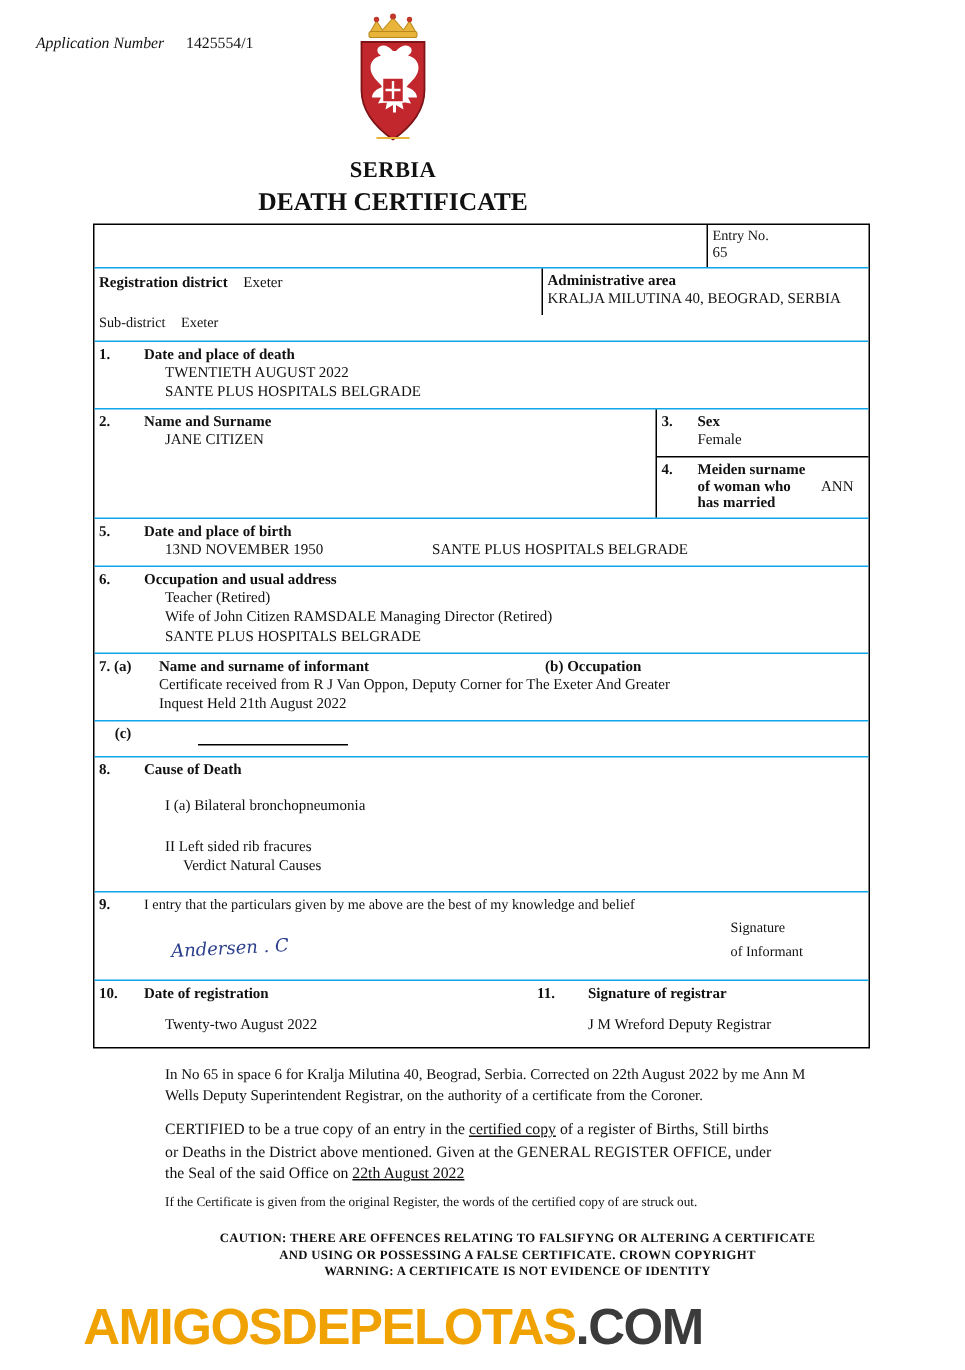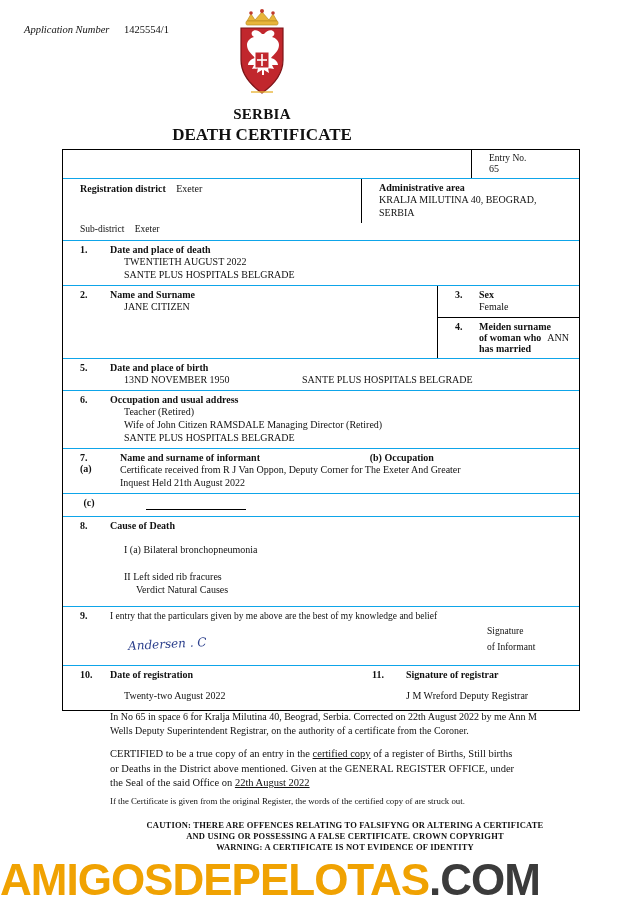--- a/index.html
+++ b/index.html
@@ -35,21 +35,21 @@
   .title-doc { font-size:17px; font-weight:bold; margin-top:2px; }
 
   
   .cert {
     position:absolute; left:62px; top:149px; width:518px;
     border:1px solid #000;
     font-size:9.5px;
   }
   .row { display:flex; border-top:1px solid #0ea5e9; }
   .row:first-child { border-top:none; }
-  .cell { padding:3px 5px 4px 17px; position:relative; }
+  .cell { padding:3px 5px 4px 3px; position:relative; }
   .vdiv { border-left:1px solid #000; }
 
   .num { width:30px; flex:0 0 30px; font-weight:bold; font-size:10px; padding-top:3px; }
   .body { flex:1 1 auto; }
   .hdr { font-weight:bold; font-size:10px; }
   .txt { font-size:10px; line-height:13px; }
   .small { font-size:9.5px; line-height:13px;font-family:Liberation Serif, serif; }
   .entry-left { flex:1 1 auto; min-height:28px; }
   .entry-right { flex:0 0 108px; }
   .entry-lbl { font-size:9.5px; }
@@ -102,21 +102,21 @@
   .caution {
     text-align:center; font-size:8.5px; font-weight:bold; line-height:11px;
     margin-top:12px; letter-spacing:.2px;
   }
 
   
   .watermark {
     position:absolute; left:0; right:0; bottom:8px;
     text-align:center;
     font-family:"Liberation Sans", sans-serif;
-    font-weight:bold; font-size:44px;
+    font-weight:bold; font-size:34px;
     letter-spacing:-1px;
     white-space:nowrap;
   }
   .wm-a { color:#f0a202; }
   .wm-b { color:#3b3b3b; }
 </style>
 </head>
 <body>
 
 <div class="page">

